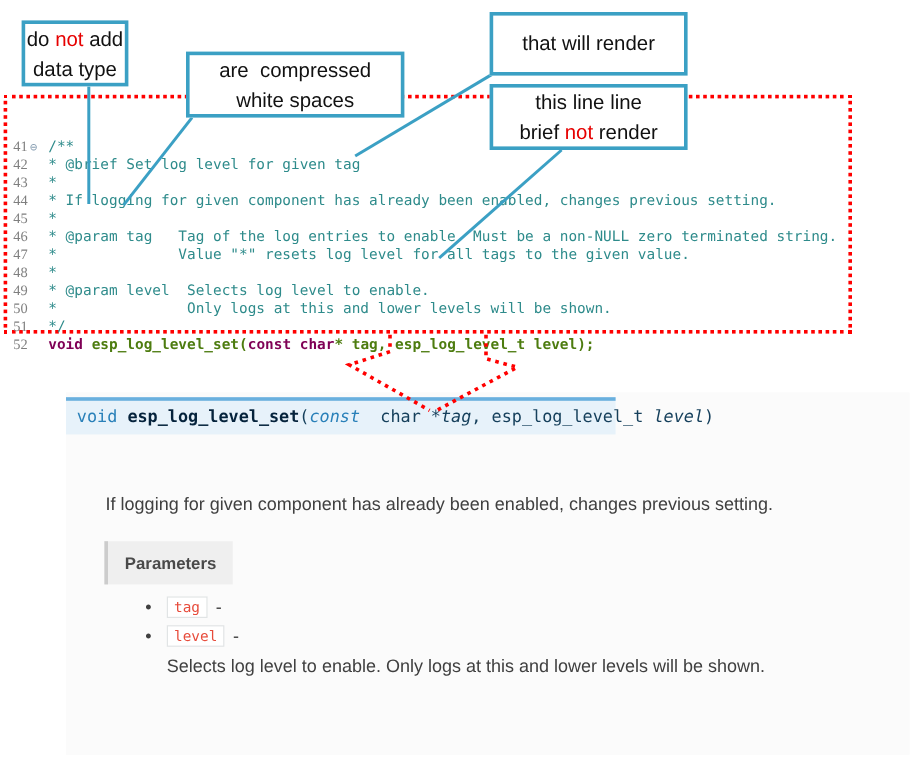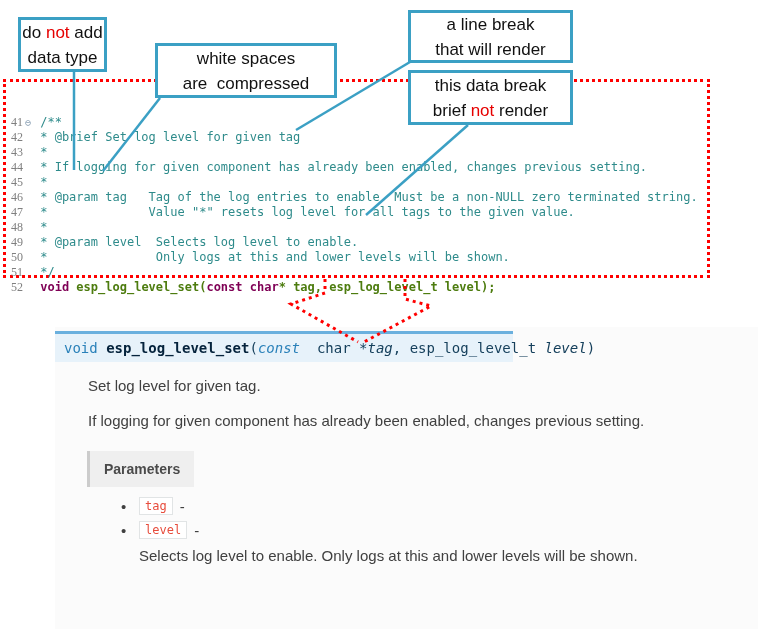--- a/index.html
+++ b/index.html
@@ -58,43 +58,41 @@
 <body>
 
 <div class="canvas">
 
   <div class="callout" style="left:18px;top:17px;width:89px;height:55px">
     <div class="cline"><span>do </span><span class="rd">not</span><span> add</span></div>
     <div class="cline">data type</div>
   </div>
 
   <div class="callout" style="left:155px;top:43px;width:182px;height:55px">
+    <div class="cline">are  compressed</div>
     <div class="cline">white spaces</div>
-    <div class="cline">are  compressed</div>
   </div>
 
   <div class="callout" style="left:408px;top:10px;width:165px;height:53px">
-    <div class="cline">a line break</div>
     <div class="cline">that will render</div>
   </div>
 
   <div class="callout" style="left:408px;top:70px;width:165px;height:55px">
-    <div class="cline">this data break</div>
+    <div class="cline">this line line</div>
     <div class="cline"><span>brief </span><span class="rd">not</span><span> render</span></div>
   </div>
 
   <div class="redbox"></div>
 
   <div class="code">
     <div><div class="cl"><span class="ln">41</span><span class="fold">⊖</span><span class="cm"> /**</span></div><div class="cl"><span class="ln">42</span><span class="fold"></span><span class="cm"> * @brief Set log level for given tag</span></div><div class="cl"><span class="ln">43</span><span class="fold"></span><span class="cm"> *</span></div><div class="cl"><span class="ln">44</span><span class="fold"></span><span class="cm"> * If logging for given component has already been enabled, changes previous setting.</span></div><div class="cl"><span class="ln">45</span><span class="fold"></span><span class="cm"> *</span></div><div class="cl"><span class="ln">46</span><span class="fold"></span><span class="cm"> * @param tag   Tag of the log entries to enable. Must be a non-NULL zero terminated string.</span></div><div class="cl"><span class="ln">47</span><span class="fold"></span><span class="cm"> *              Value "*" resets log level for all tags to the given value.</span></div><div class="cl"><span class="ln">48</span><span class="fold"></span><span class="cm"> *</span></div><div class="cl"><span class="ln">49</span><span class="fold"></span><span class="cm"> * @param level  Selects log level to enable.</span></div><div class="cl"><span class="ln">50</span><span class="fold"></span><span class="cm"> *               Only logs at this and lower levels will be shown.</span></div><div class="cl"><span class="ln">51</span><span class="fold"></span><span class="cm"> */</span></div><div class="cl"><span class="ln">52</span><span class="fold"></span><span class="pl"> </span><span class="kw">void</span><span class="pl"> esp_log_level_set(</span><span class="kw">const</span><span class="pl"> </span><span class="kw">char</span><span class="pl">* tag, esp_log_level_t level);</span></div></div>
   </div>
 
   <div class="panel">
     <div class="sig"><span class="skw">void</span><span class="spl"> </span><span class="sname">esp_log_level_set</span><span class="spl">(</span><span class="skwi">const</span><span class="spl">  </span><span class="spl">char</span><span class="spl"> *</span><span class="sarg">tag</span><span class="spl">, </span><span class="spl">esp_log_level_t</span><span class="spl"> </span><span class="sarg">level</span><span class="spl">)</span></div>
-    <div class="p-body p-one">Set log level for given tag.</div>
     <div class="p-body p-two">If logging for given component has already been enabled, changes previous setting.</div>
     <div class="params-label">Parameters</div>
     <div class="param-list">
         <div class="param-item">
           <div class="param-row">
             <span class="bullet">•</span>
             <span class="chip">tag</span>
             <span class="dash">-</span>
           </div>
         </div>

